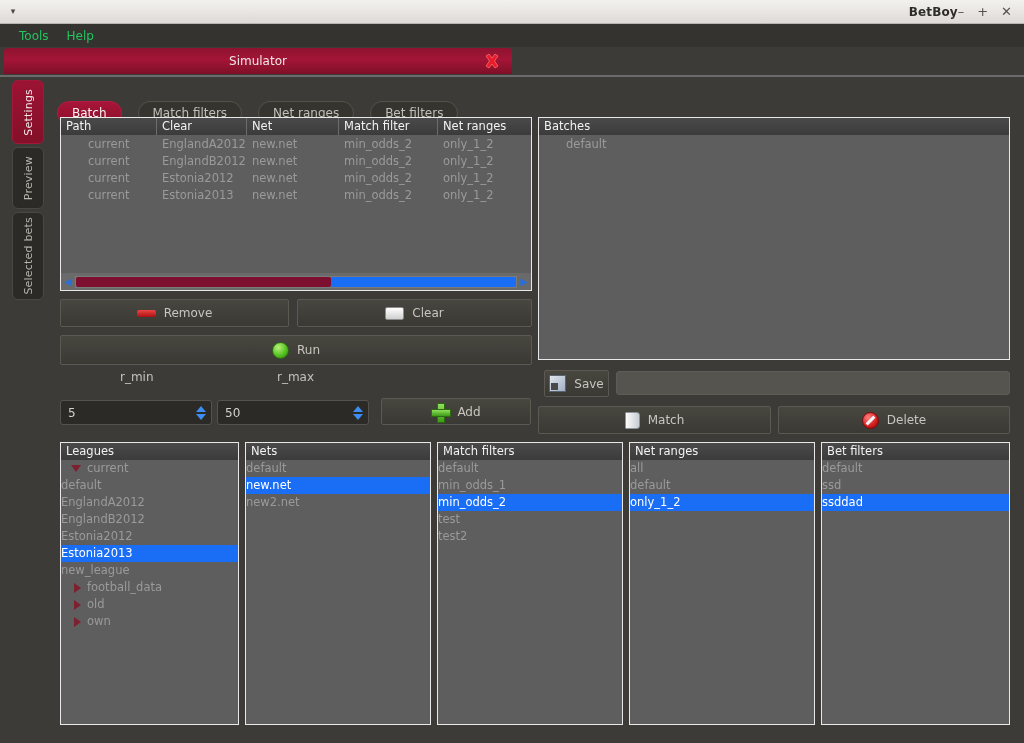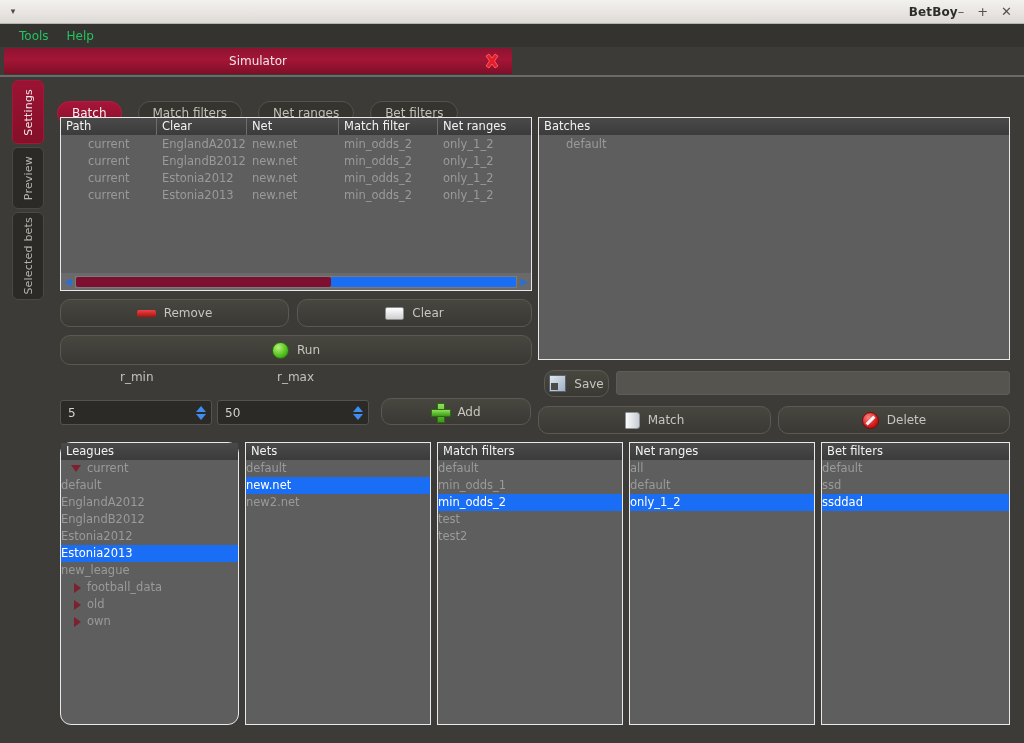--- a/index.html
+++ b/index.html
@@ -120,21 +120,21 @@
     background: #6a6a6a; display: flex; align-items: center;
   }
   .hs-arrow { width: 14px; text-align: center; color: #2a6fd8; font-size: 10px; line-height: 1; }
   .hs-track { flex: 1; height: 12px; display: flex; border: 1px solid #7a7a7a; }
   .hs-before { width: 58%; background: #7d1030; border-radius: 2px; }
   .hs-handle { flex: 1; background: #1a6ef5; border-radius: 2px; }
 
   
   .btn {
     background: linear-gradient(to bottom,#47463f,#3a3934);
-    border: 1px solid #5b5952; border-radius: 10px;
+    border: 1px solid #5b5952; border-radius: 2px;
     display: flex; align-items: center; justify-content: center; gap: 8px;
     color: #c9c5bf; font-size: 12px; position: absolute;
   }
   .btn-remove { left: 9px; top: 222px; width: 229px; height: 28px; }
   .btn-clear  { left: 246px; top: 222px; width: 235px; height: 28px; }
   .btn-run    { left: 9px; top: 258px; width: 472px; height: 30px; }
   .btn-add    { left: 330px; top: 321px; width: 150px; height: 27px; }
   .btn-save   { left: 493px; top: 293px; width: 65px; height: 27px; }
   .btn-load   { left: 487px; top: 329px; width: 233px; height: 28px; }
   .btn-delete { left: 727px; top: 329px; width: 232px; height: 28px; }
@@ -209,21 +209,21 @@
     position: absolute; left: 565px; top: 294px; width: 394px; height: 24px;
     background: #55544f; border: 1px solid #5e5c56; border-radius: 3px;
   }
 
   
   .lists { position: absolute; left: 0; top: 365px; width: 969px; height: 283px; }
   .lbox {
     position: absolute; top: 0; height: 283px;
     background: #5e5e5e; border: 1px solid #e8e8e8;
   }
-  .lb-leagues { left: 9px; width: 179px; border-radius: 11px; }
+  .lb-leagues { left: 9px; width: 179px; }
   .lb-nets    { left: 194px; width: 186px; }
   .lb-mf      { left: 386px; width: 186px; }
   .lb-nr      { left: 578px; width: 186px; }
   .lb-bf      { left: 770px; width: 189px; }
   .lrow {
     height: 17px; font-size: 11.5px; color: #9a9a9a;
     line-height: 17px; display: flex; align-items: center;
   }
   .lrow.sel { background: #1a6ef5; color: #ffffff; }
   .lrow .txt { padding-left: 0; white-space: nowrap; }

